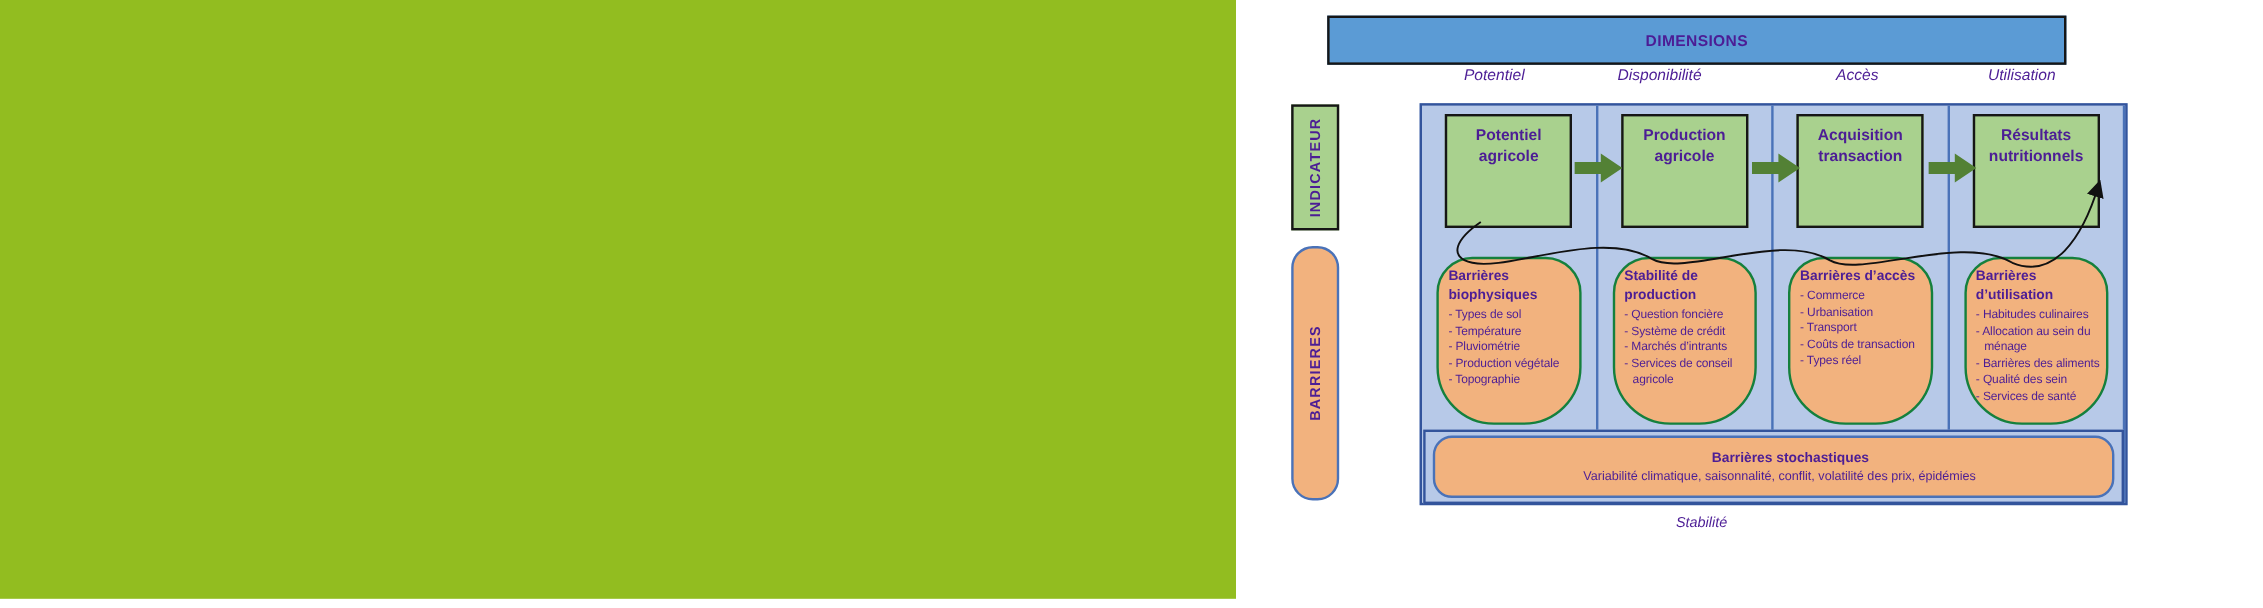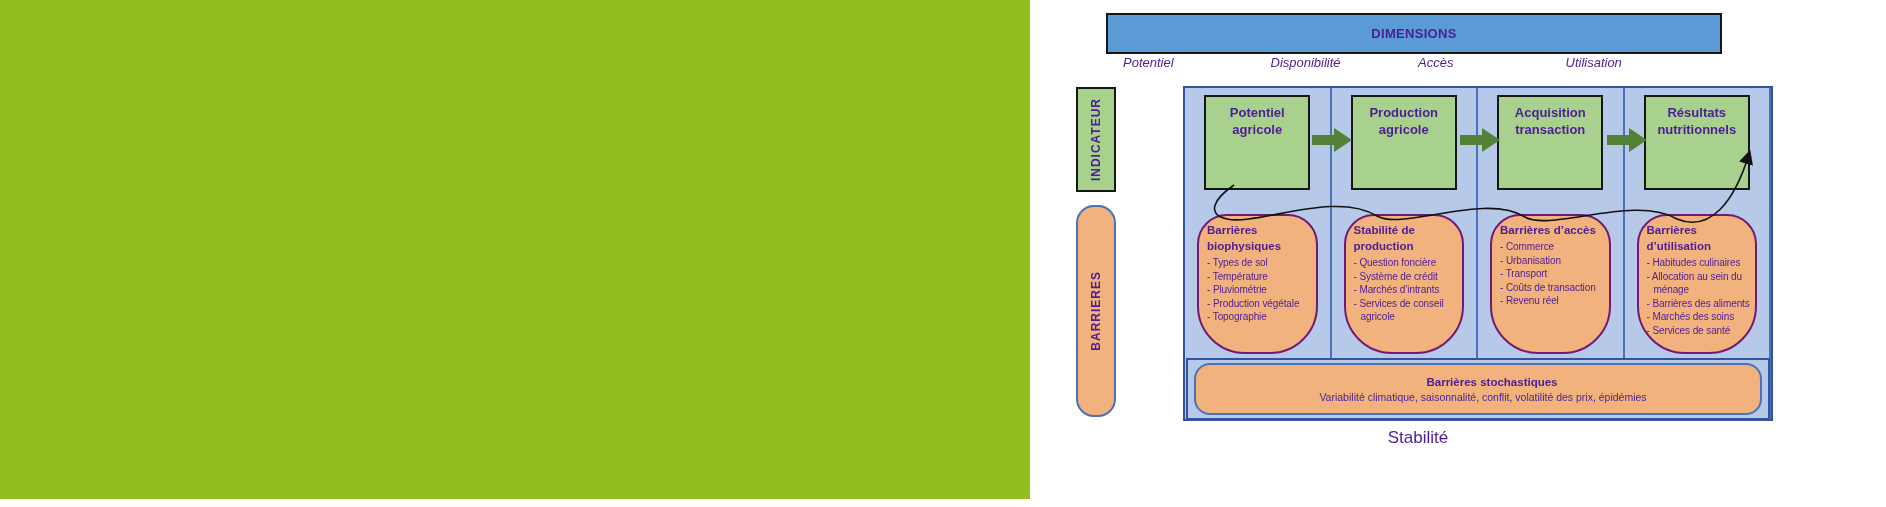--- a/index.html
+++ b/index.html
@@ -15,21 +15,21 @@
   
   .dim-header {
     position:absolute; left:1106px; top:13px; width:616px; height:41px;
     background:#5b9bd5; border:2px solid #161616; box-sizing:border-box;
     display:flex; align-items:center; justify-content:center;
     font-weight:bold; font-size:13px; letter-spacing:.3px;
   }
 
   
   .dim-labels { position:absolute; left:1123px; top:55px; width:590px; height:20px; display:flex; }
-  .dim-label { flex:1; text-align:left; font-style:italic; font-size:13px; }
+  .dim-label { flex:1; text-align:right; font-style:italic; font-size:13px; }
 
   
   .vlabel {
     position:absolute; left:1076px; width:40px; box-sizing:border-box;
     display:flex; align-items:center; justify-content:center;
   }
   .vlabel span {
     writing-mode:vertical-rl; transform:rotate(180deg);
     font-weight:bold; font-size:12px; letter-spacing:1px; white-space:nowrap;
   }
@@ -50,21 +50,21 @@
     margin:7px auto 0; width:106px; height:95px; box-sizing:border-box;
     background:#a9d18e; border:2px solid #161616;
     display:flex; justify-content:center; align-items:flex-start;
     text-align:center; font-weight:bold; font-size:13px; line-height:1.3;
     padding:8px 4px 0;
   }
 
   
   .barrier-box {
     position:absolute; left:12px; right:12px; top:126px; height:140px; box-sizing:border-box;
-    background:#f2b27e; border:2px solid #701a75;
+    background:#f2b27e; border:2px solid #15803d;
     border-radius:30px 30px 48px 48px;
     padding:6px 3px 4px 8px; overflow:hidden;
   }
   .barrier-title { font-weight:bold; font-size:11.5px; line-height:16px; margin-bottom:2px; }
   .barrier-item  { font-size:10px; line-height:13.5px; padding-left:7px; text-indent:-7px; letter-spacing:-.1px; }
 
   
   .flow-arrow { position:absolute; top:39px; width:40px; height:26px; z-index:3; }
   .flow-arrow.a1 { left:127px; } .flow-arrow.a2 { left:275px; } .flow-arrow.a3 { left:422px; }
 
@@ -79,21 +79,21 @@
     display:flex; flex-direction:column; align-items:center; justify-content:center;
     text-align:center;
   }
   .stochastic-title { font-weight:bold; font-size:11.5px; line-height:15px;margin-left:28px; }
   .stochastic-sub   { font-size:10.5px; line-height:14px;margin-left:10px; }
 
   
   .curve-overlay { position:absolute; left:0; top:0; width:590px; height:335px; z-index:4; pointer-events:none; }
 
   
-  .stability { position:absolute; left:1123px; top:428px; width:590px; text-align:center; font-size:17px; }
+  .stability { position:absolute; left:1123px; top:428px; width:590px; text-align:center; font-style:italic; font-size:12px; }
 </style>
 </head>
 <body>
 
 <div class="stage">
 
   <div class="green-block"></div>
 
   <div class="dim-header">DIMENSIONS</div>
 
@@ -137,32 +137,32 @@
     </div>
 
     <div class="col">
       <div class="indicator-box">Acquisition transaction</div>
       <div class="barrier-box">
         <div class="barrier-title">Barrières d’accès</div>
         <div class="barrier-item">- Commerce</div>
         <div class="barrier-item">- Urbanisation</div>
         <div class="barrier-item">- Transport</div>
         <div class="barrier-item">- Coûts de transaction</div>
-        <div class="barrier-item">- Revenu réel</div>
+        <div class="barrier-item">- Types réel</div>
       </div>
     </div>
 
     <div class="col">
       <div class="indicator-box">Résultats nutritionnels</div>
       <div class="barrier-box">
         <div class="barrier-title">Barrières d’utilisation</div>
         <div class="barrier-item">- Habitudes culinaires</div>
         <div class="barrier-item">- Allocation au sein du ménage</div>
         <div class="barrier-item">- Barrières des aliments</div>
-        <div class="barrier-item">- Marchés des soins</div>
+        <div class="barrier-item">- Qualité des sein</div>
         <div class="barrier-item">- Services de santé</div>
       </div>
     </div>
 
     <svg class="flow-arrow a1" viewBox="0 0 40 26">
         <path d="M0,8 H22 V1 L40,13 L22,25 V18 H0 Z" fill="#538135"></path>
       </svg>
     <svg class="flow-arrow a2" viewBox="0 0 40 26">
         <path d="M0,8 H22 V1 L40,13 L22,25 V18 H0 Z" fill="#538135"></path>
       </svg>

